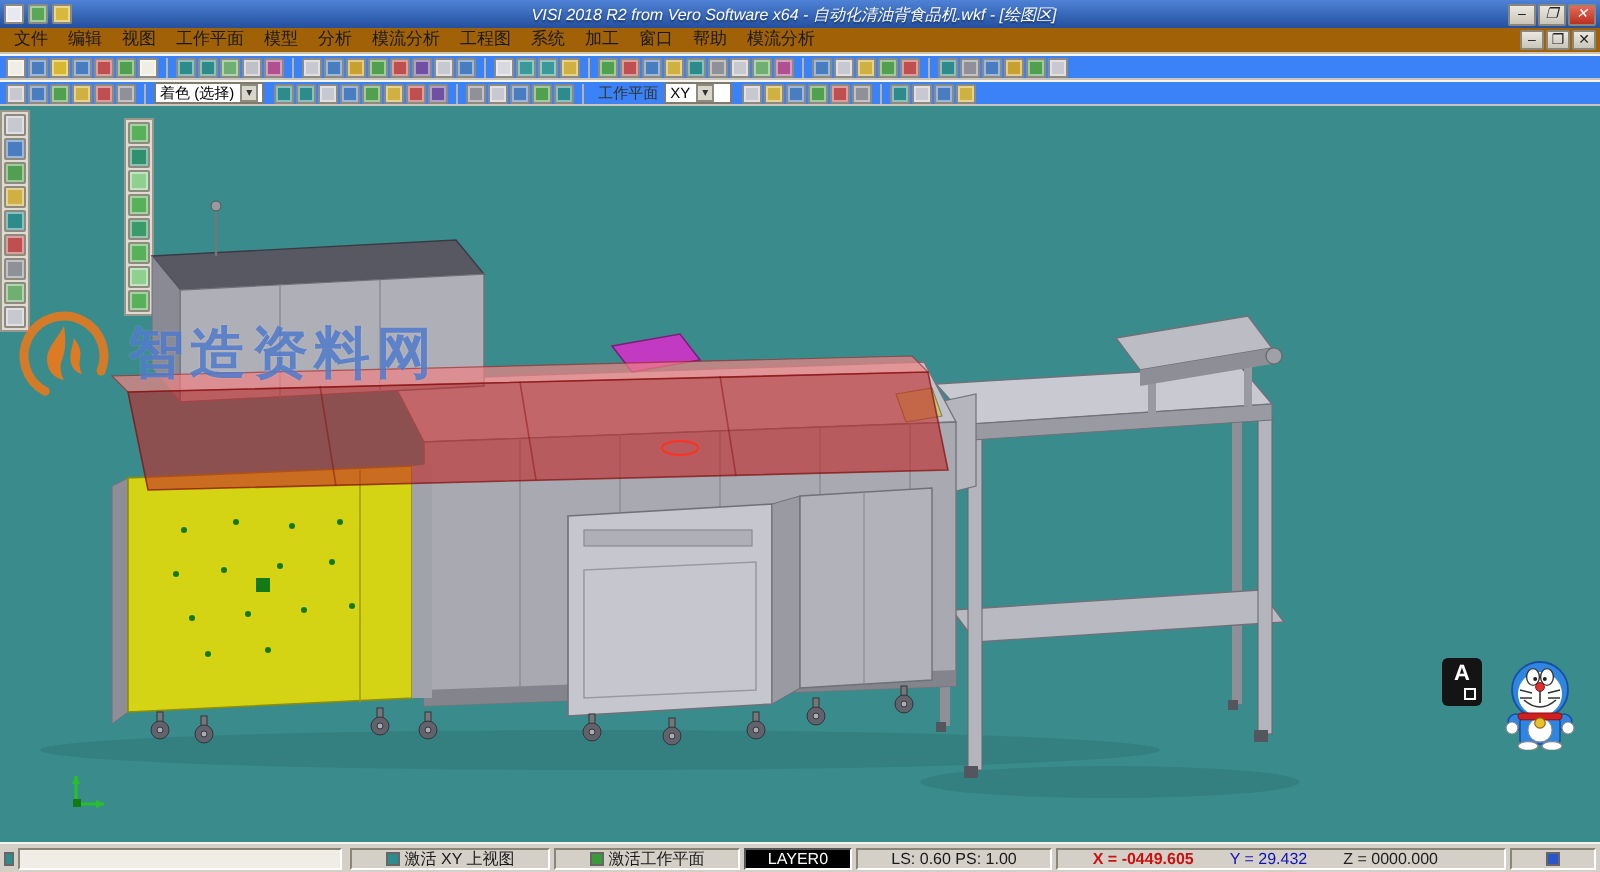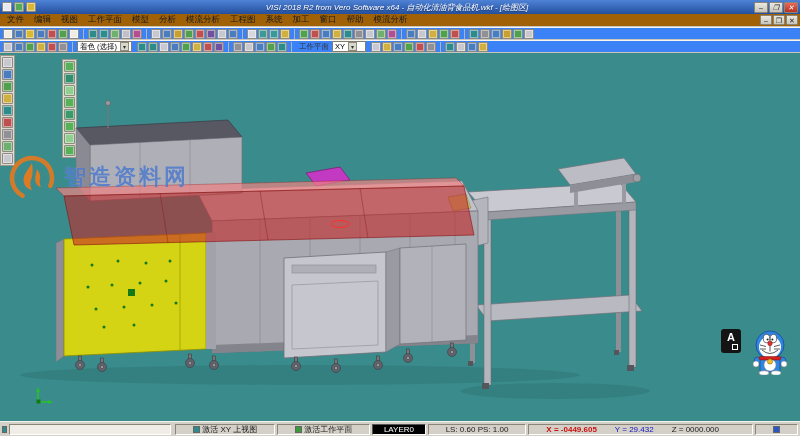--- a/index.html
+++ b/index.html
@@ -31,21 +31,21 @@
   .group-label { font-size:7.5px; color:#333; padding:0 3px; white-space:nowrap; }
 
   
   .viewport { position:absolute; top:53px; left:0; width:800px; height:368px; background:#3A8C8C; overflow:hidden; }
   .vdock { position:absolute; display:flex; flex-direction:column; gap:1px; background:#DEDBD2; border:1px solid #9A968A; padding:1px; }
   .vdock .ticon { width:11px; height:11px; }
   .left-dock { left:0; top:2px; }
   .float-toolbar { left:62px; top:6px; }
 
   .watermark { position:absolute; left:6px; top:98px; display:flex; align-items:center; gap:6px; pointer-events:none; }
-  .wm-text { font-size:22px; font-weight:bold; letter-spacing:3px; color:rgba(72,116,200,0.82); white-space:nowrap; text-shadow:0 0 1px rgba(255,255,255,.25); }
+  .wm-text { font-size:28px; font-weight:bold; letter-spacing:3px; color:rgba(72,116,200,0.82); white-space:nowrap; text-shadow:0 0 1px rgba(255,255,255,.25); }
 
   .stickers { position:absolute; right:6px; bottom:46px; display:flex; gap:5px; align-items:flex-start; }
   .a-badge { width:20px; height:24px; background:#141414; border-radius:3px; display:flex; flex-direction:column; align-items:center; justify-content:center; gap:1px; }
   .a-badge .a { color:#fff; font-size:11px; font-weight:bold; line-height:11px; }
   .a-badge .sq { width:6px; height:6px; border:1px solid #fff; background:#141414; align-self:flex-end; margin-right:3px; }
 
   .ucs { position:absolute; left:34px; bottom:16px; }
 
   
   .statusbar { position:absolute; bottom:0; left:0; width:800px; height:15px; background:#D4D0C8; border-top:1px solid #F5F3EE; display:flex; align-items:center; padding:0 2px; gap:2px; font-size:8px; color:#1A1A1A; }

